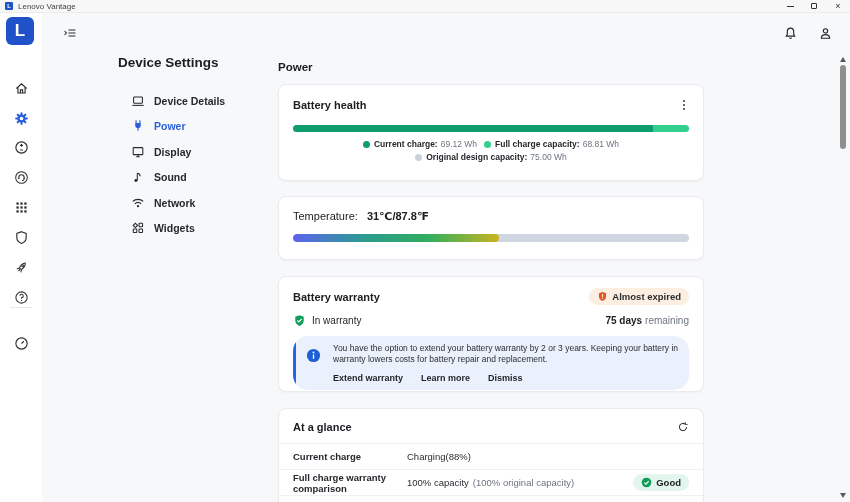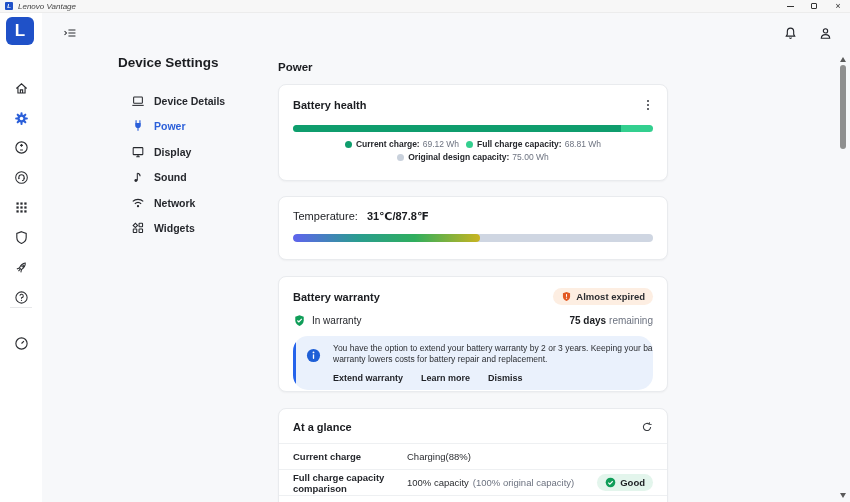--- a/index.html
+++ b/index.html
@@ -1,21 +1,21 @@
 <!DOCTYPE html>
 <html style="--accent-blue: #2b5fd9; --logo-blue: #1f51c8; --green-dark: #0f9d6d; --green-light: #33cf8f; --dot-gray: #c9d1dc; --banner-bg: #eaf1fc; --banner-bar: #2563eb; --warn-pill-bg: #fdeee2; --warn-icon: #e25822; --good-pill-bg: #e3f5ec; --good-green: #0f9d58; --bg-gray: #f7f8fa; --card-border: #e9ebee; --text-primary: #1b1d21; --text-secondary: #6d7380; --temp-track: #cfd6e2;"><head>
 <meta charset="utf-8">
 <style>
   * { margin:0; padding:0; box-sizing:border-box; }
   html,body { width:850px; height:502px; overflow:hidden; }
   body { font-family:"Liberation Sans","DejaVu Sans",sans-serif; color:var(--text-primary,#1b1d21); }
   .app { position:relative; width:850px; height:502px; background:var(--bg-gray,#f7f8fa); overflow:hidden; }
 
   
-  .titlebar { position:absolute; left:0; top:0; width:850px; height:13px; background:#f7f7f7; border-bottom:1px solid #ececec; display:flex; align-items:center;font-style:italic; }
+  .titlebar { position:absolute; left:0; top:0; width:850px; height:13px; background:#f7f7f7; border-bottom:1px solid #ececec; display:flex; align-items:center; }
   .tb-logo { width:8px; height:8px; margin-left:5px; background:var(--logo-blue,#1f51c8); color:#fff; font-size:6px; font-weight:bold; display:flex; align-items:center; justify-content:center; border-radius:1px; }
   .tb-title { font-size:8px; color:#444; margin-left:5px; }
   .tb-controls { margin-left:auto; display:flex; height:13px; }
   .tb-btn { width:24px; height:13px; display:flex; align-items:center; justify-content:center; color:#333; }
   .min-glyph { width:7px; height:1px; background:#333; }
   .rst-glyph { width:6px; height:6px; border:1px solid #333; border-radius:1px; }
   .cls-glyph { font-size:9px; line-height:9px; }
 
   
   .rail { position:absolute; left:0; top:13px; width:42px; height:489px; background:#ffffff; }
@@ -33,21 +33,21 @@
   .nav-title { position:absolute; left:118px; top:55px; font-size:13.5px; font-weight:bold; }
   .nav-list { position:absolute; left:42px; top:88px; width:232px; }
   .nav-item { display:flex; align-items:center; height:25.5px; padding-left:89px; cursor:pointer; color:#26282d; }
   .nav-item .ni-icon { width:14px; height:14px; margin-right:9px; display:flex; align-items:center; justify-content:center; }
   .nav-item .ni-icon svg { width:14px; height:14px; }
   .nav-item .ni-label { font-size:10.5px; font-weight:600; }
   .nav-item.active { color:var(--accent-blue,#2b5fd9); }
 
   
   .page-title { position:absolute; left:278px; top:61px; font-size:11.5px; font-weight:bold; }
-  .card { position:absolute; left:278px; width:390px; background:#fff; border:1px solid var(--card-border,#e9ebee); border-radius:8px; box-shadow:0 1px 2px rgba(0,0,0,.04); }
+  .card { position:absolute; left:278px; width:426px; background:#fff; border:1px solid var(--card-border,#e9ebee); border-radius:8px; box-shadow:0 1px 2px rgba(0,0,0,.04); }
   .card-title { font-size:11px; font-weight:bold; }
 
   
   #card-battery-health { top:84px; height:97px; }
   .bh-head { display:flex; align-items:center; justify-content:space-between; padding:13px 14px 0 14px; }
   .kebab { display:flex; flex-direction:column; gap:2px; padding:2px 4px; cursor:pointer; }
   .kebab i { width:2px; height:2px; border-radius:50%; background:#33363c; }
   .bh-bar { position:relative; margin:13px 14px 0 14px; height:7px; border-radius:3.5px; background:var(--green-light,#33cf8f); overflow:hidden; }
   .bh-bar .seg-current { position:absolute; left:0; top:0; bottom:0; background:var(--green-dark,#0f9d6d); border-radius:3.5px 0 0 3.5px; }
   .bh-legend { margin-top:7px; display:flex; flex-direction:column; align-items:center; gap:3px; }
@@ -380,21 +380,21 @@
             <path d="M11.2 1.6v3h3" stroke-width="1.2"></path>
           </svg>
       </div>
     </div>
     <div class="ag-divider"></div>
     <div class="ag-row">
       <span class="ag-label">Current charge</span>
       <span class="ag-value">Charging(88%)</span>
     </div>
     <div class="ag-row">
-      <span class="ag-label">Full charge capacity comparison</span>
+      <span class="ag-label">Full charge warranty comparison</span>
       <span class="ag-value">100% capacity</span>
       <span class="ag-note">(100% original capacity)</span>
       <div class="badge-good">
         <svg width="11" height="11" viewBox="0 0 16 16">
             <circle cx="8" cy="8" r="7" fill="#0f9d58"></circle>
             <path d="M4.8 8.2 7 10.4 11.2 6.2" stroke="#fff" stroke-width="1.6" fill="none"></path>
           </svg>
         <span>Good</span>
       </div>
     </div>

